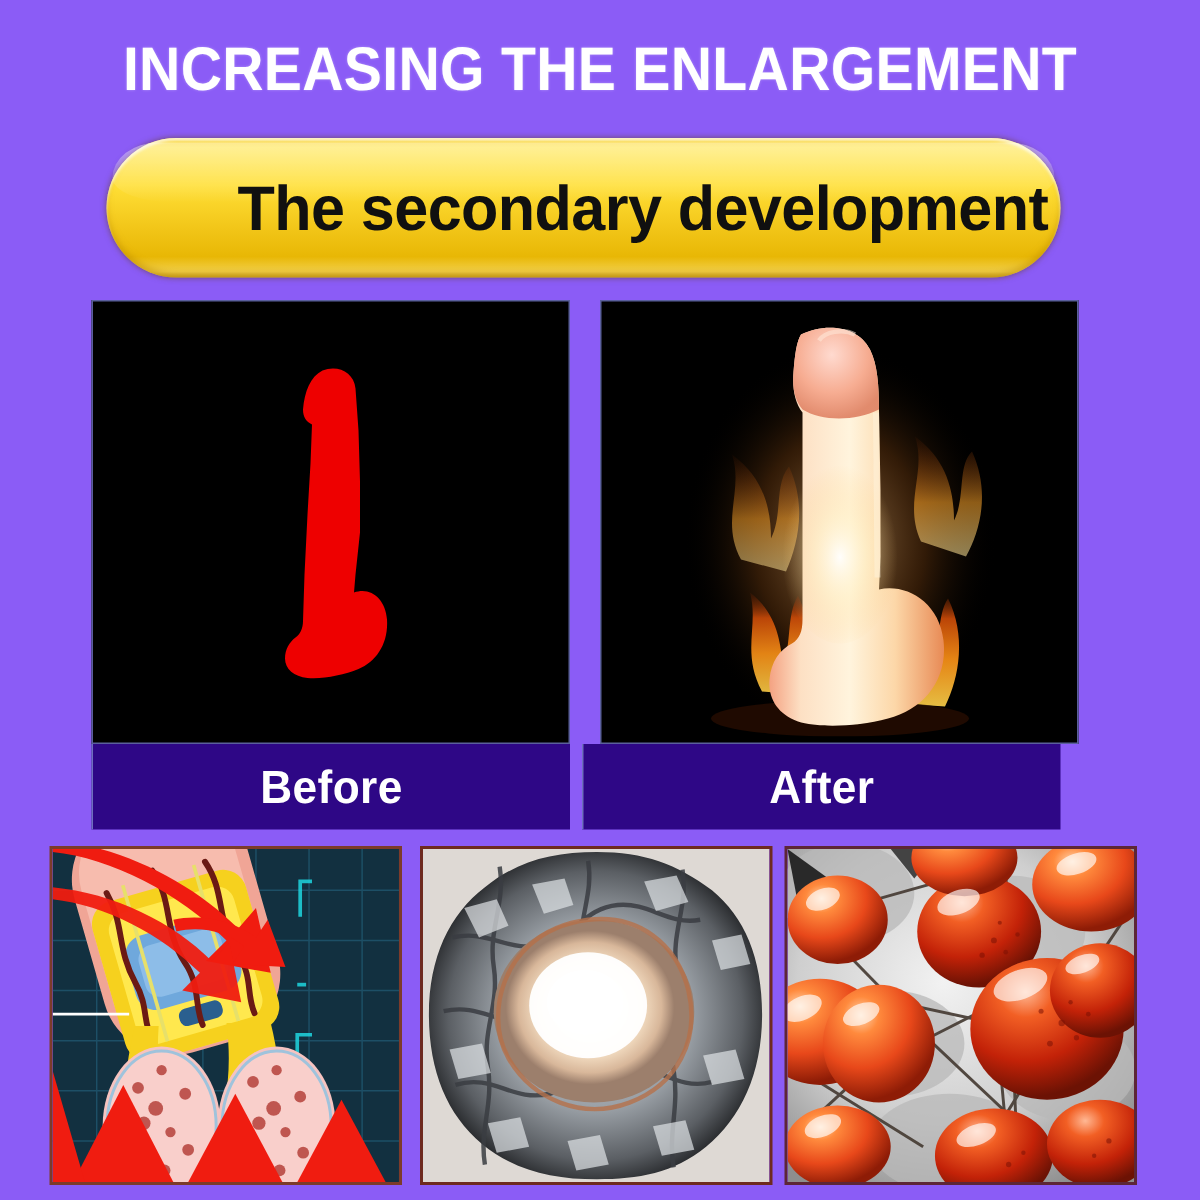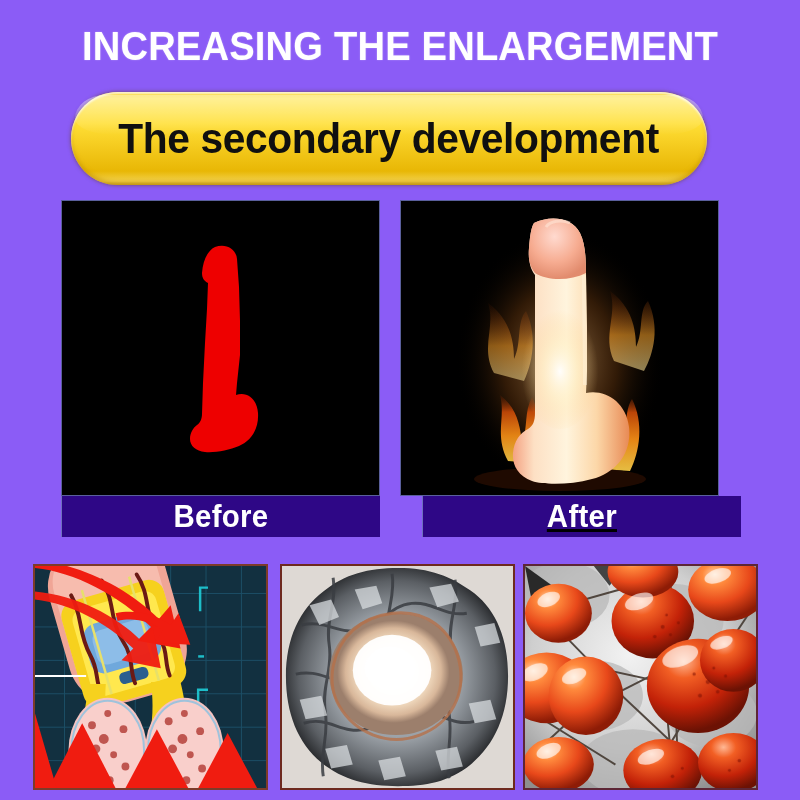--- a/index.html
+++ b/index.html
@@ -57,21 +57,21 @@
         #f3c81b 62%,
         #e8b705 85%,
         #f2d04a 96%,
         #caa32a 100%);
     box-shadow:
       inset 0 2px 2px rgba(255,255,255,0.75),
       inset 0 -3px 4px rgba(190,140,0,0.55),
       0 0 4px rgba(90,60,0,0.6);
     display: flex;
     align-items: center;
-    justify-content: center;
+    justify-content: flex-end;
   }
   #subtitle-banner::before {
     content: "";
     position: absolute;
     left: 4px; top: 3px;
     width: 628px; height: 40px;
     border-radius: 44px 44px 60px 60px / 34px 34px 24px 24px;
     background: linear-gradient(to bottom, rgba(255,255,255,0.42), rgba(255,255,255,0.0));
     pointer-events: none;
   }
@@ -98,30 +98,30 @@
     box-sizing: border-box;
     overflow: hidden;
   }
   #panel-before { left: 61px; }
   #panel-after  { left: 400px; }
 
   .label-bar {
     position: absolute;
     top: 496px;
     width: 319px;
-    height: 41px;
+    height: 57px;
     background: #2e0786;
     box-sizing: border-box;
     border-left: 1px solid #6f6fbe;
     display: flex;
     align-items: center;
     justify-content: center;
   }
   #label-before { left: 61px; }
-  #label-after  { left: 422px; text-decoration: underline; }
+  #label-after  { left: 388px; }
   .label-text {
     color: #ffffff;
     font-family: "Liberation Sans", sans-serif;
     font-weight: bold;
     font-size: 31px;
     letter-spacing: 0.3px;
     transform: scaleX(0.95);
   }
 
   

